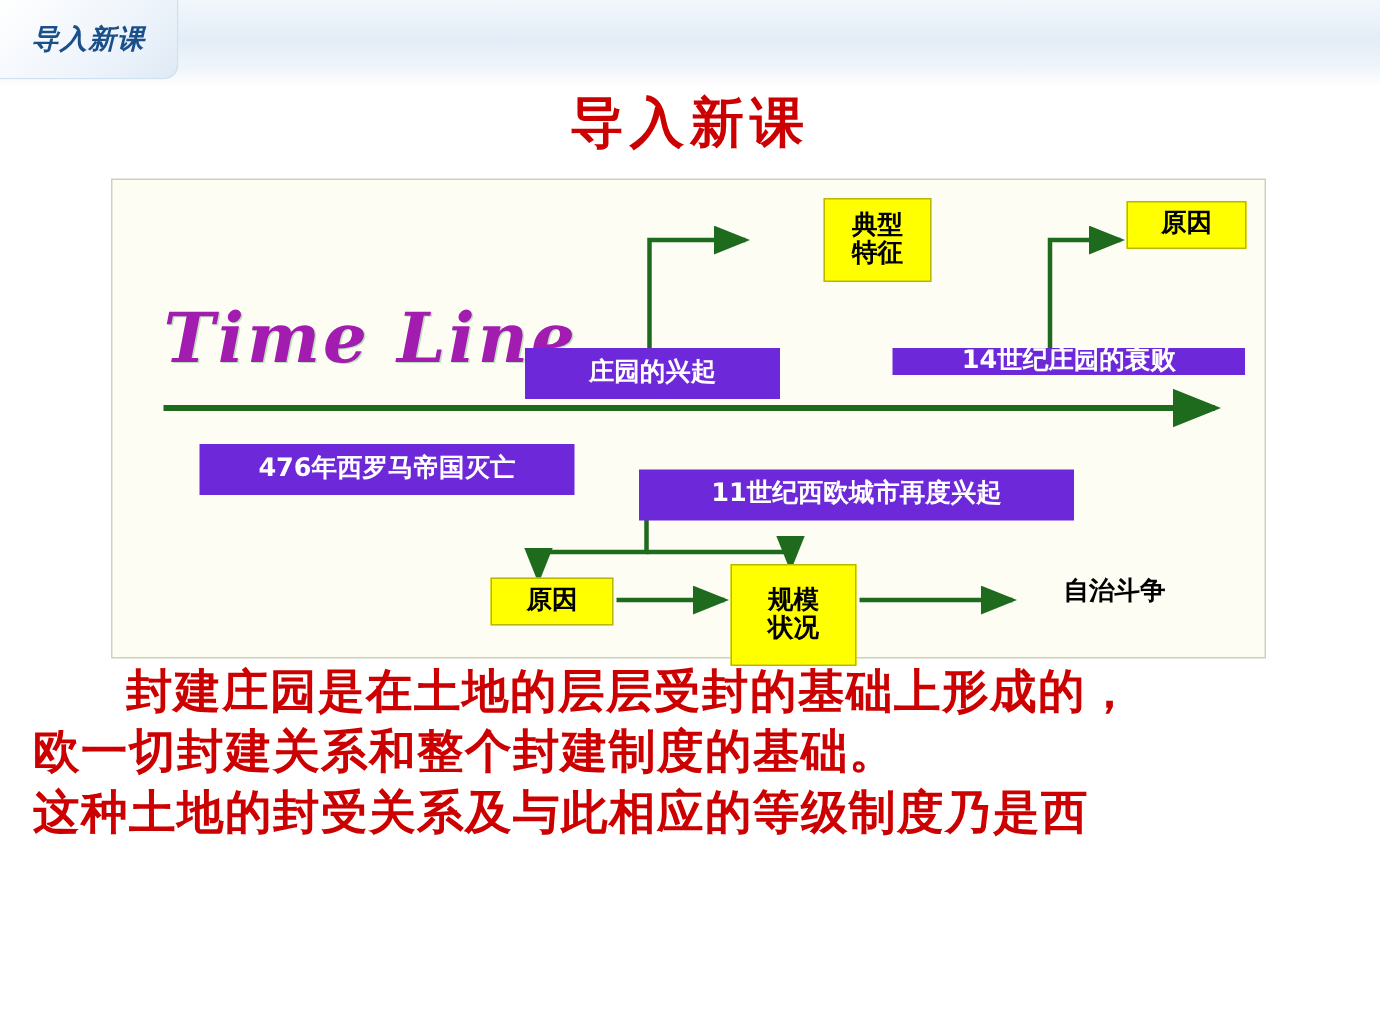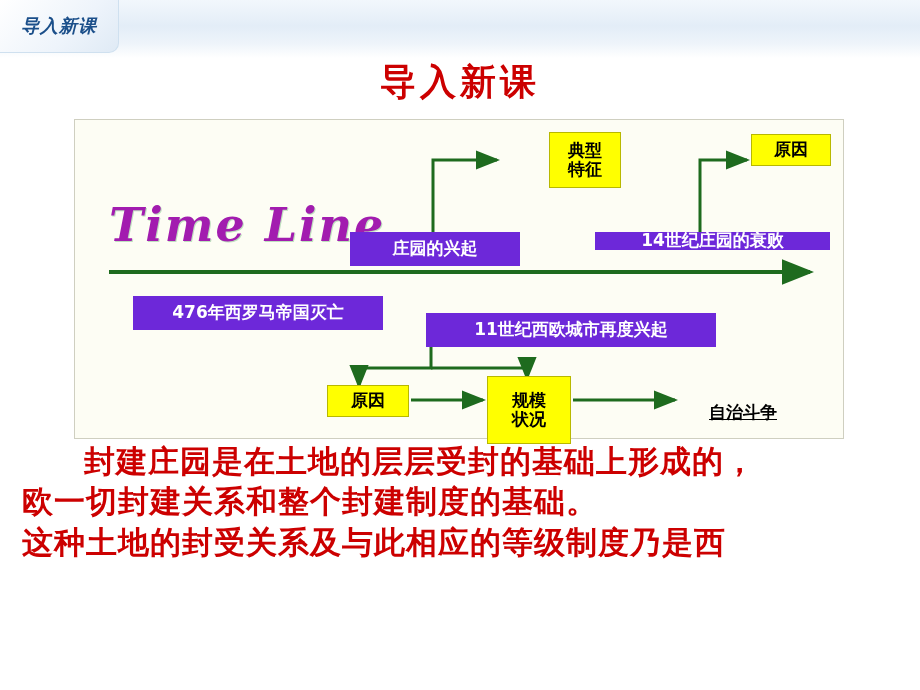--- a/index.html
+++ b/index.html
@@ -125,21 +125,21 @@
 
   <div class="node green" style="left:58px;top:176px;width:250px;height:34px;">476年西罗马帝国灭亡</div>
 
   <div class="node green" style="left:340px;top:193px;width:290px;height:34px;margin-left:11px;">11世纪西欧城市再度兴起</div>
 
   <div class="node yellow" style="left:252px;top:265px;width:82px;height:32px;">原因</div>
 
   <div class="node yellow" style="left:412px;top:256px;width:84px;height:68px;white-space:pre-line;">规模
 状况</div>
 
-  <div class="node plain" style="left:606px;top:277px;width:124px;height:32px;text-decoration:underline;">自治斗争</div>
+  <div class="node plain" style="left:606px;top:259px;width:124px;height:32px;">自治斗争</div>
 
 </div>
 
 <div class="body-text">
   <p class="indent">封建庄园是在土地的层层受封的基础上形成的，</p>
   <p>欧一切封建关系和整个封建制度的基础。</p>
   <p>这种土地的封受关系及与此相应的等级制度乃是西</p>
 </div>
 
 </body></html>

